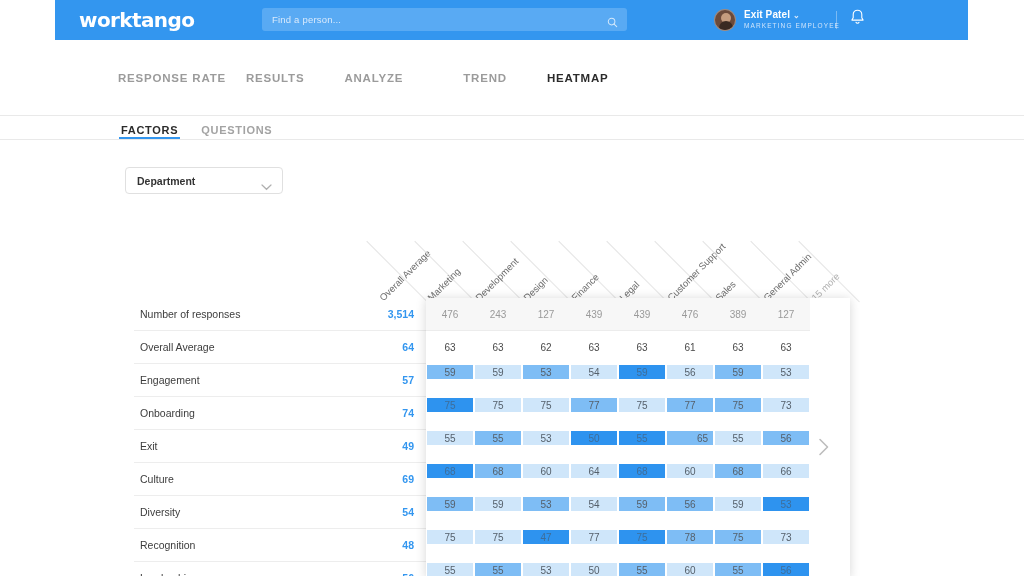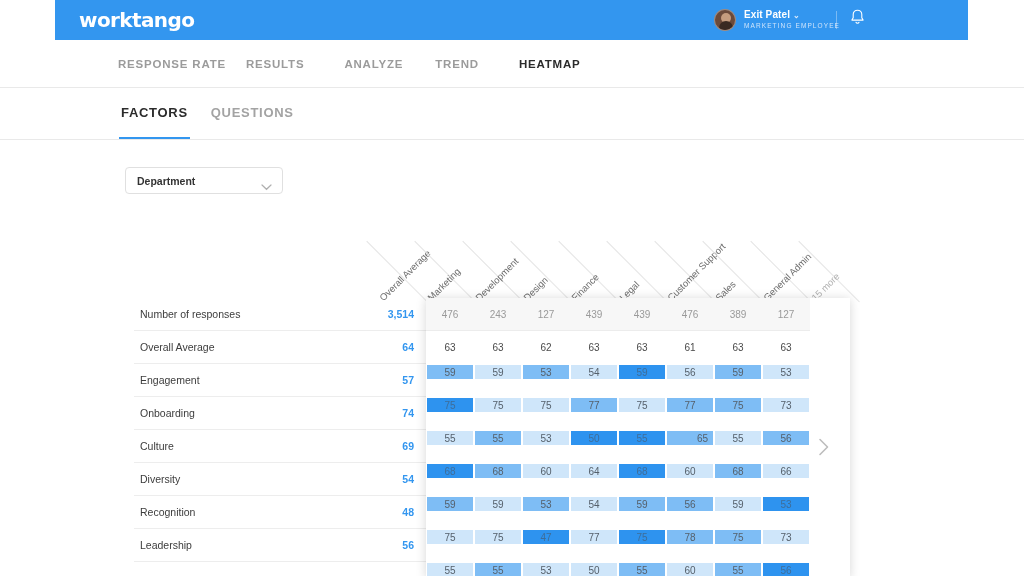--- a/index.html
+++ b/index.html
@@ -49,36 +49,36 @@
   .urole{ color:#cfe4fb; font-size:6.5px; letter-spacing:1.1px; line-height:10px; }
   .caret-sm{ display:inline-block; margin-left:3px; color:#dcebfd; font-size:8px; }
   .divider-v{
     position:absolute; left:781px; top:11px; width:1px; height:18px;
     background:rgba(255,255,255,.35);
   }
   .bell{ position:absolute; left:794px; top:8px; }
 
   
   .navrow{
-    position:absolute; left:0; top:40px; width:1024px; height:48px;
+    position:absolute; left:0; top:40px; width:1024px; height:76px;
     border-bottom:1px solid #e9e9e9; display:flex; align-items:center;
   }
   .navitem{
     font-size:11.5px; letter-spacing:.8px; color:#9b9b9b; font-weight:600;
     cursor:pointer;
   }
   .navitem.active{ color:#2b2b2b; font-weight:700; }
 
   .subrow{
     position:absolute; left:0; top:100px; width:1024px; height:40px;
     border-bottom:1px solid #e9e9e9; display:flex; align-items:flex-end;
   }
   .subitem{
-    font-size:13px; letter-spacing:.7px; color:#a3a3a3; font-weight:600;
-    padding-bottom:19px; cursor:pointer; position:relative;
+    font-size:11px; letter-spacing:.7px; color:#a3a3a3; font-weight:600;
+    padding-bottom:3px; cursor:pointer; position:relative;
   }
   .subitem.active{ color:#2b2b2b; font-weight:700; }
   .subitem.active:after{
     content:""; position:absolute; left:-2px; right:-2px; bottom:0; height:2.5px;
     background:#3396ef;
   }
 
   
   .select{
     position:absolute; height:27px; border:1px solid #e0e0e0; border-radius:4px;
@@ -131,20 +131,29 @@
   }
 </style>
 </head>
 <body>
 
 <div id="app">
 
   <div class="topbar">
     <div class="logo">worktango</div>
 
+    <div class="searchbox">
+      <div class="ph">Find a person...</div>
+      <span class="mag">
+        <svg width="11" height="11" viewBox="0 0 12 12">
+          <circle cx="5" cy="5" r="3.6" fill="none" stroke="#d5e9fb" stroke-width="1.1"></circle>
+          <line x1="7.7" y1="7.7" x2="10.6" y2="10.6" stroke="#d5e9fb" stroke-width="1.1" stroke-linecap="round"></line>
+        </svg>
+      </span>
+    </div>
 
     <div class="userwrap">
       <div class="avatar"></div>
       <div>
         <div class="uname">
           <span>Exit Patel</span><span class="caret-sm">⌄</span>
         </div>
         <div class="urole">MARKETING EMPLOYEE</div>
       </div>
     </div>
@@ -154,21 +163,21 @@
         <path d="M8.5 2.2c-2.5 0-4.3 2-4.3 4.4v3.2l-1.3 2.3h11.2l-1.3-2.3V6.6c0-2.4-1.8-4.4-4.3-4.4z" fill="none" stroke="#ffffff" stroke-width="1.1" stroke-linejoin="round"></path>
         <path d="M7 14.2a1.6 1.6 0 0 0 3 0" fill="none" stroke="#ffffff" stroke-width="1.1" stroke-linecap="round"></path>
       </svg>
     </div>
   </div>
 
   <div class="navrow">
     <div class="navitem" style="margin-left:118px">RESPONSE RATE</div>
     <div class="navitem" style="margin-left:20px">RESULTS</div>
     <div class="navitem" style="margin-left:40px">ANALYZE</div>
-    <div class="navitem" style="margin-left:32px">TREND</div>
+    <div class="navitem" style="margin-left:60px">TREND</div>
     <div class="navitem active" style="margin-left:40px">HEATMAP</div>
   </div>
 
   <div class="subrow">
     <div class="subitem active" style="margin-left:121px">FACTORS</div>
     <div class="subitem" style="margin-left:23px">QUESTIONS</div>
   </div>
 
   <div class="select" style="left:125px; top:167px; width:158px;">
     <span class="lbl">Department</span>
@@ -213,20 +222,24 @@
       </div>
       <div class="lrow">
         <span class="nm">Engagement</span>
         <span class="vl">57</span>
       </div>
       <div class="lrow">
         <span class="nm">Onboarding</span>
         <span class="vl">74</span>
       </div>
       <div class="lrow">
+        <span class="nm">Exit</span>
+        <span class="vl">49</span>
+      </div>
+      <div class="lrow">
         <span class="nm">Culture</span>
         <span class="vl">69</span>
       </div>
       <div class="lrow">
         <span class="nm">Diversity</span>
         <span class="vl">54</span>
       </div>
       <div class="lrow">
         <span class="nm">Recognition</span>
         <span class="vl">48</span>

